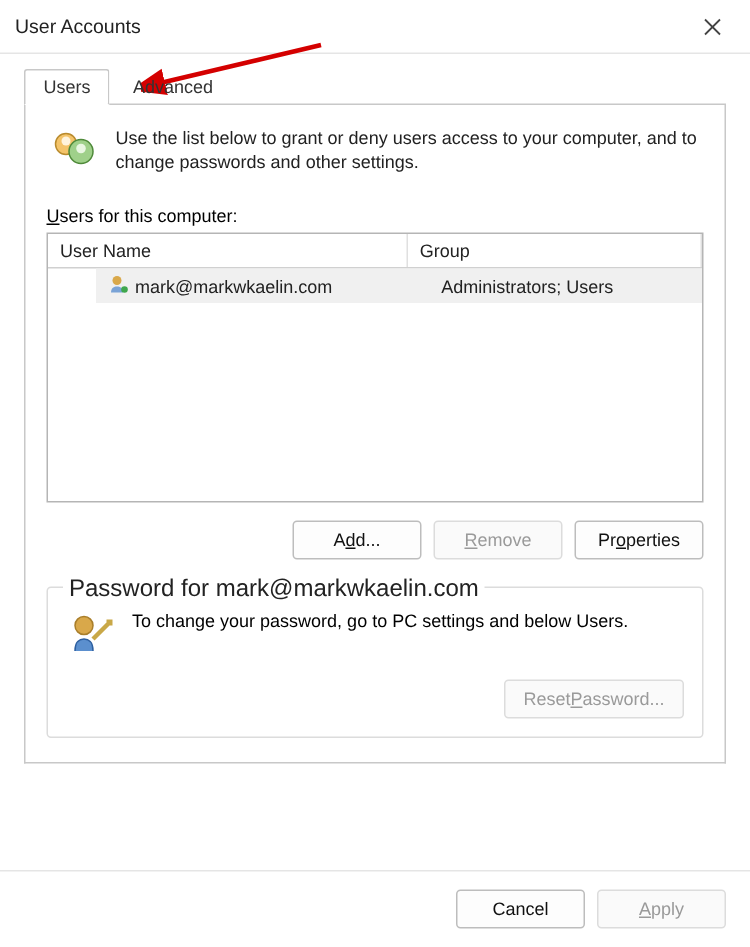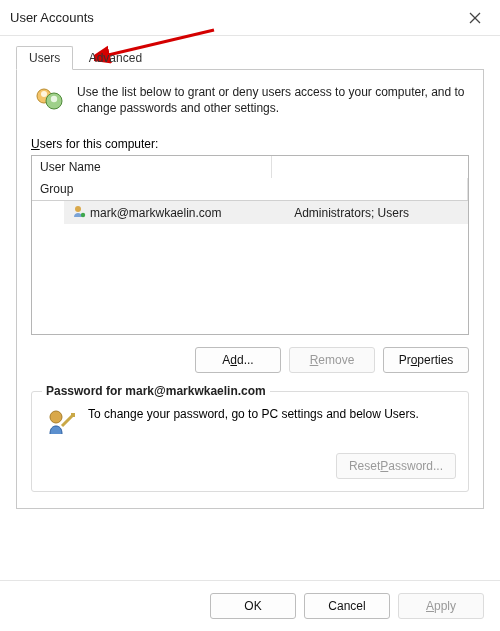--- a/index.html
+++ b/index.html
@@ -70,21 +70,20 @@
     height:180px;
     background:#fff;
     overflow:hidden;
   }
   .lv-header {
     display:flex;
     background:#fff;
     border-bottom:1px solid #d0d0d0;
     font-size:12px;
     color:#222;
-    flex-direction:column;
   }
   .lv-header .col {
     padding:4px 8px;
     border-right:1px solid #e0e0e0;
   }
   .col-name { width:55%; }
   .col-group { flex:1; }
   .lv-row {
     display:flex;
     align-items:center;
@@ -123,23 +122,22 @@
     border:1px solid #dcdcdc;
     border-radius:3px;
     padding:14px 12px 12px 12px;
     position:relative;
   }
   .groupbox .legend {
     position:absolute;
     top:-8px; left:10px;
     background:#fff;
     padding:0 4px;
-    font-size:12px;
+    font-size:16px;
     color:#222;
-    font-weight:bold;
   }
   .pw-inner { display:flex; gap:10px; align-items:flex-start; }
   .pw-text { font-size:12px; line-height:1.35; }
   .pw-btnrow { display:flex; justify-content:flex-end; margin-top:10px; }
   .footer {
     position:absolute;
     bottom:0; left:0; right:0;
     border-top:1px solid #e5e5e5;
     padding:12px 16px;
     display:flex;
@@ -241,16 +239,15 @@
       </div>
       <div class="pw-btnrow">
         <span class="btn disabled">Reset <span style="text-decoration:underline">P</span>assword...</span>
       </div>
     </div>
 
   </div>
 </div>
 
 <div class="footer">
-  <span class="btn">OK</span>
   <span class="btn">Cancel</span>
   <span class="btn disabled"><span style="text-decoration:underline">A</span>pply</span>
 </div>
 
 </body></html>

